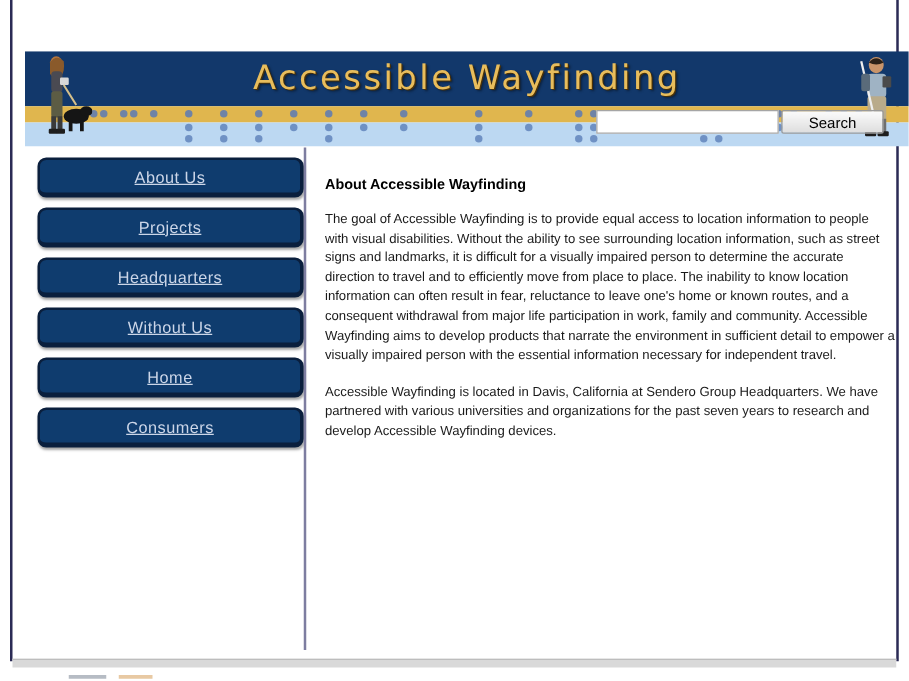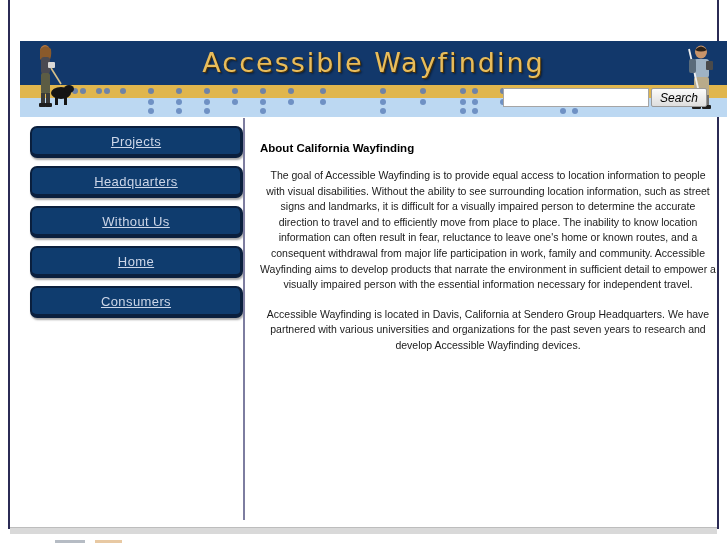--- a/index.html
+++ b/index.html
@@ -122,23 +122,22 @@
     box-sizing: content-box;
   }
   #search-button {
     margin-left: 2px;
     font-size: 12px;
     font-family: "Liberation Sans", sans-serif;
     color: #000000;
     background: linear-gradient(#fbfbfb, #dedede);
     border: 1px solid #9a9a9a;
     border-radius: 2px;
-    padding: 1px 8px;
+    padding: 1px 21px;
     cursor: pointer;
-    font-style: italic;
   }
 
   
   #content-area {
     position: absolute;
     left: 10px;
     top: 118px;
     width: 707px;
     height: 405px;
   }
@@ -202,21 +201,21 @@
     font-size: 11.5px;
     font-weight: bold;
     margin: 24px 0 0 4px;
     font-family: "Liberation Sans", sans-serif;
   }
   .body-paragraph {
     color: #1a1a1a;
     font-size: 10.5px;
     line-height: 15.6px;
     margin: 14px 0 0 4px;
-    text-align: center;
+    text-align: left;
     font-family: "Liberation Sans", sans-serif;
   }
 
   
   #footer-bar {
     position: absolute;
     left: 10px;
     top: 527px;
     width: 707px;
     height: 6px;
@@ -350,40 +349,43 @@
 
   <div id="search-row">
     <input id="search-input" type="text" placeholder="" style="">
     <button id="search-button">Search</button>
   </div>
 
   <div id="content-area">
 
     <nav id="sidebar">
         <div class="nav-button">
+          <span class="nav-label">About Us</span>
+        </div>
+        <div class="nav-button">
           <span class="nav-label">Projects</span>
         </div>
         <div class="nav-button">
           <span class="nav-label">Headquarters</span>
         </div>
         <div class="nav-button">
           <span class="nav-label">Without Us</span>
         </div>
         <div class="nav-button">
           <span class="nav-label">Home</span>
         </div>
         <div class="nav-button">
           <span class="nav-label">Consumers</span>
         </div>
       </nav>
 
     <div id="divider"></div>
 
     <main id="main">
-      <h2 id="about-heading">About California Wayfinding</h2>
+      <h2 id="about-heading">About Accessible Wayfinding</h2>
       <p class="body-paragraph">The goal of Accessible Wayfinding is to provide equal access to location information to people with visual disabilities. Without the ability to see surrounding location information, such as street signs and landmarks, it is difficult for a visually impaired person to determine the accurate direction to travel and to efficiently move from place to place. The inability to know location information can often result in fear, reluctance to leave one's home or known routes, and a consequent withdrawal from major life participation in work, family and community. Accessible Wayfinding aims to develop products that narrate the environment in sufficient detail to empower a visually impaired person with the essential information necessary for independent travel.</p>
       <p class="body-paragraph">Accessible Wayfinding is located in Davis, California at Sendero Group Headquarters. We have partnered with various universities and organizations for the past seven years to research and develop Accessible Wayfinding devices.</p>
     </main>
   </div>
 </div>
 
 <div id="footer-bar"></div>
 <div id="taskbar-remnant">
   <div class="remnant-chip" id="remnant-chip-1"></div>
   <div class="remnant-chip" id="remnant-chip-2"></div>

